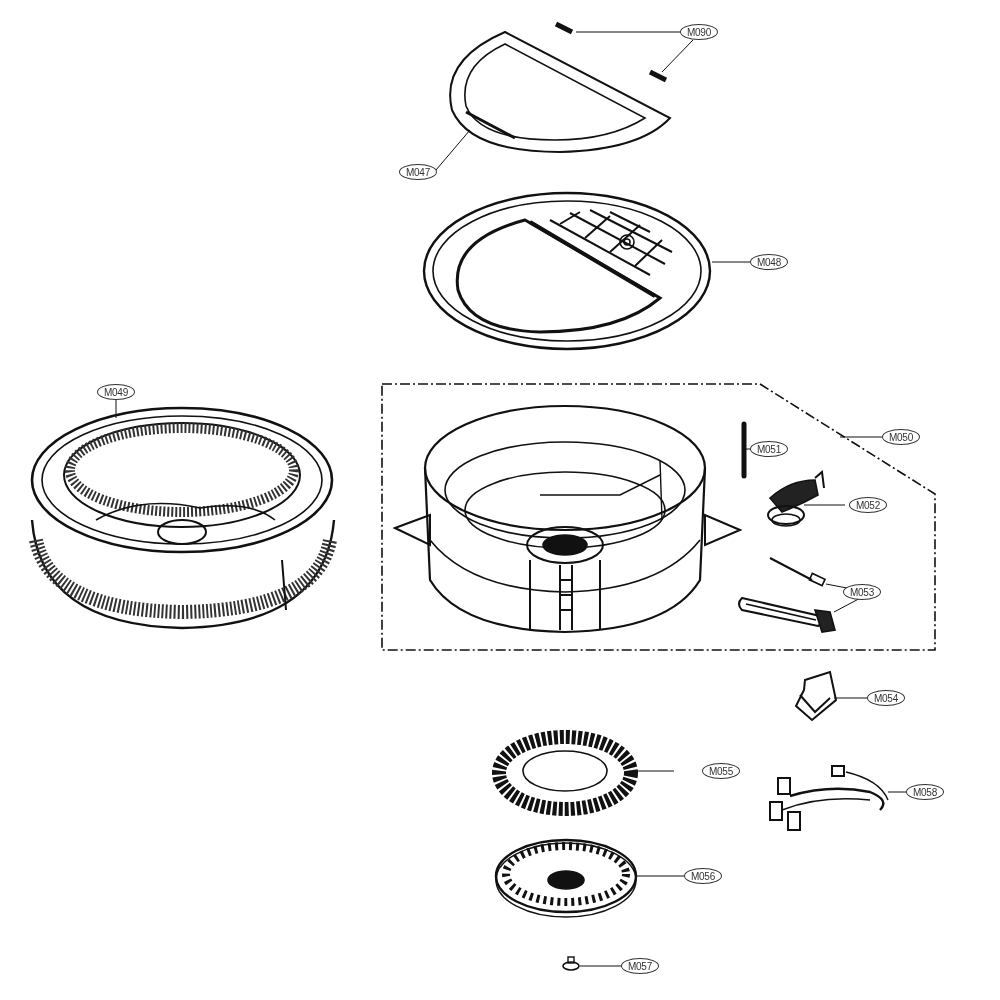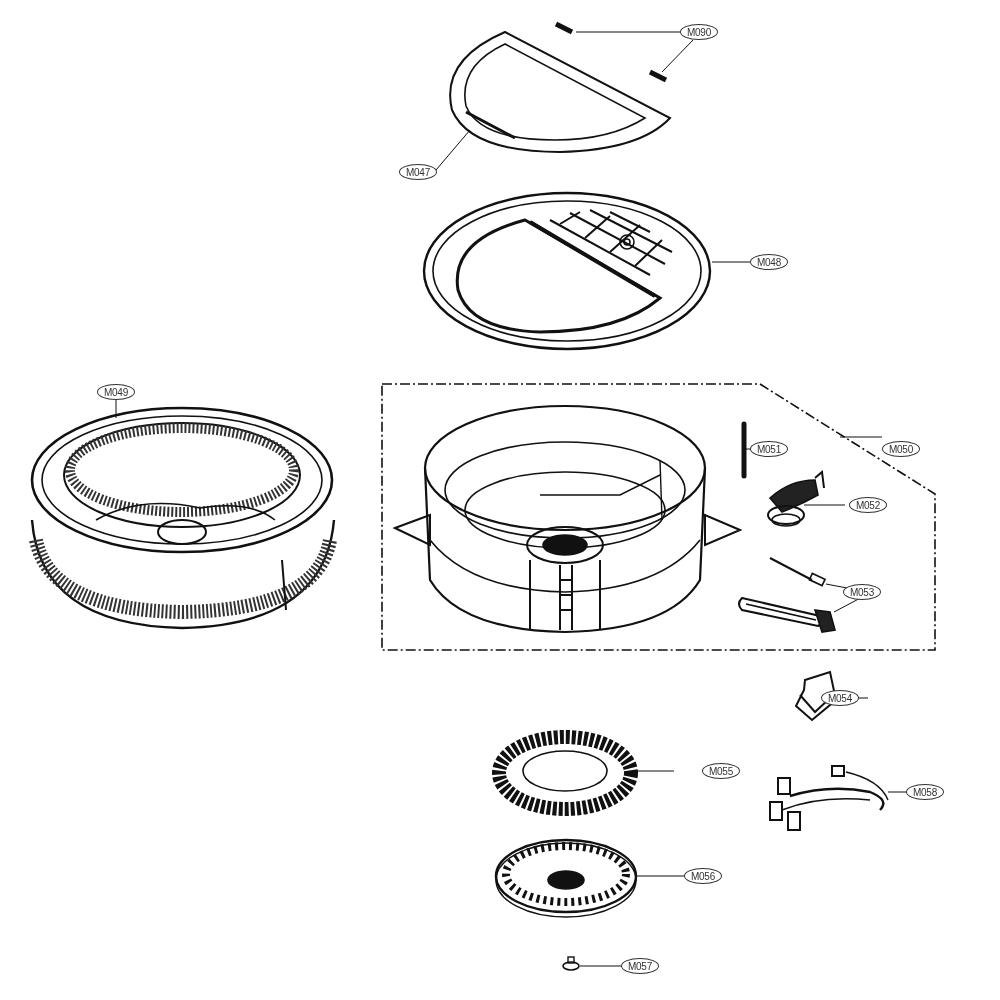--- a/index.html
+++ b/index.html
@@ -146,22 +146,22 @@
     <ellipse cx="571" cy="966" rx="8" ry="4" stroke-width="1.6"></ellipse>
     <rect x="568" y="957" width="6" height="6" stroke-width="1.4"></rect>
     <line x1="580" y1="966" x2="622" y2="966" stroke-width="1"></line>
   </g>
 </svg>
 
 <div class="callout" style="left:699px;top:32px">M090</div>
 <div class="callout" style="left:418px;top:172px">M047</div>
 <div class="callout" style="left:769px;top:262px">M048</div>
 <div class="callout" style="left:116px;top:392px">M049</div>
-<div class="callout" style="left:901px;top:449px">M050</div>
+<div class="callout" style="left:901px;top:437px">M050</div>
 <div class="callout" style="left:769px;top:449px">M051</div>
 <div class="callout" style="left:868px;top:505px">M052</div>
 <div class="callout" style="left:862px;top:592px">M053</div>
-<div class="callout" style="left:840px;top:698px">M054</div>
+<div class="callout" style="left:886px;top:698px">M054</div>
 <div class="callout" style="left:721px;top:771px">M055</div>
 <div class="callout" style="left:703px;top:876px">M056</div>
 <div class="callout" style="left:640px;top:966px">M057</div>
 <div class="callout" style="left:925px;top:792px">M058</div>
 </div>
 
 </body></html>

